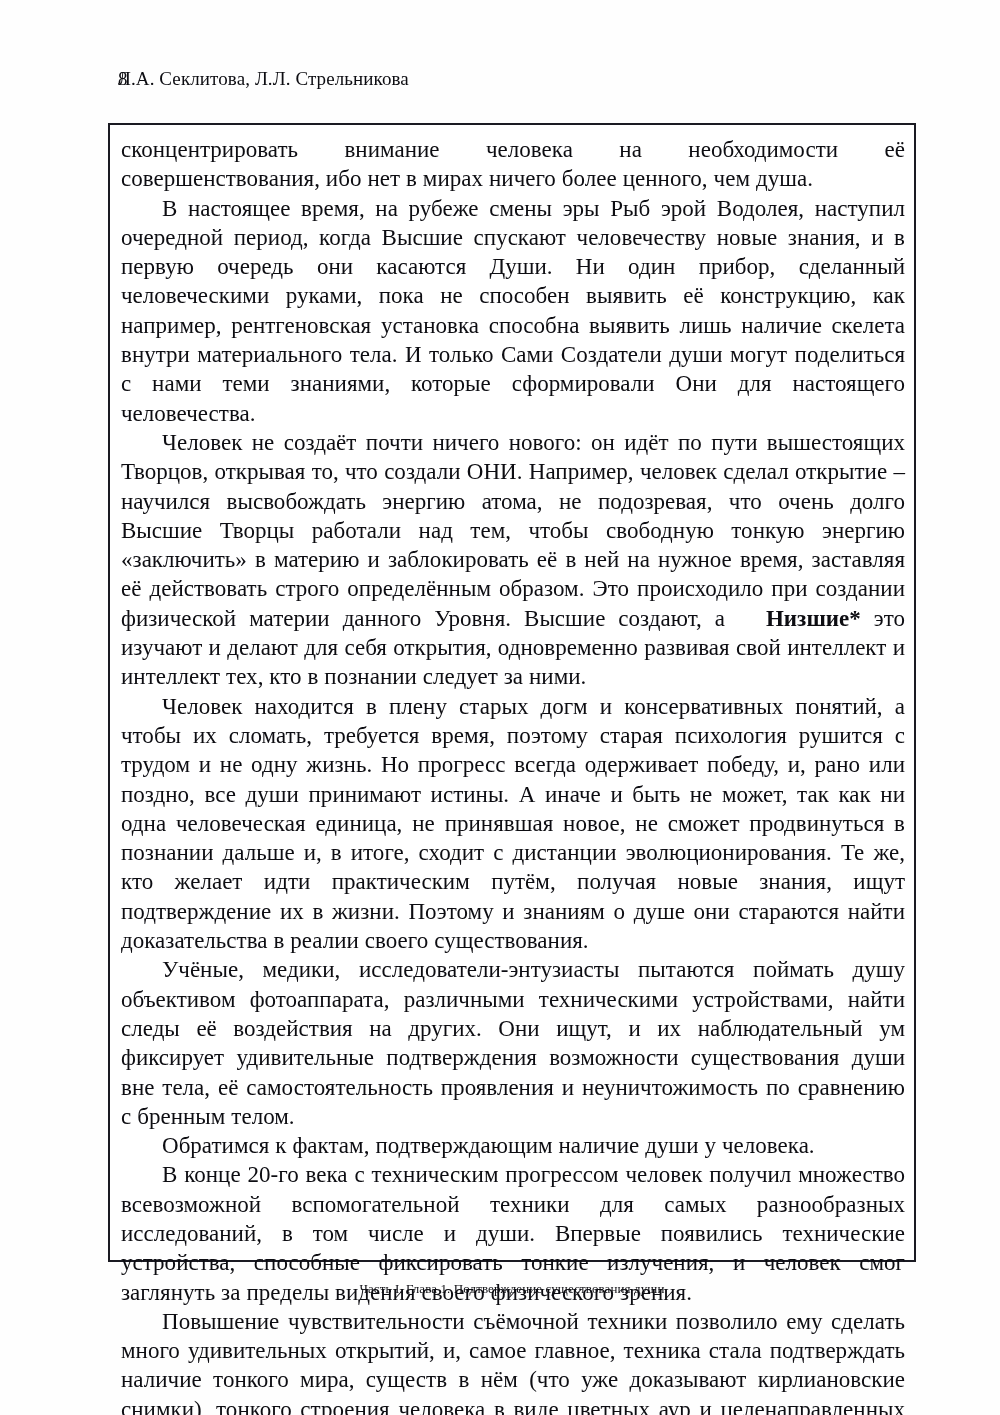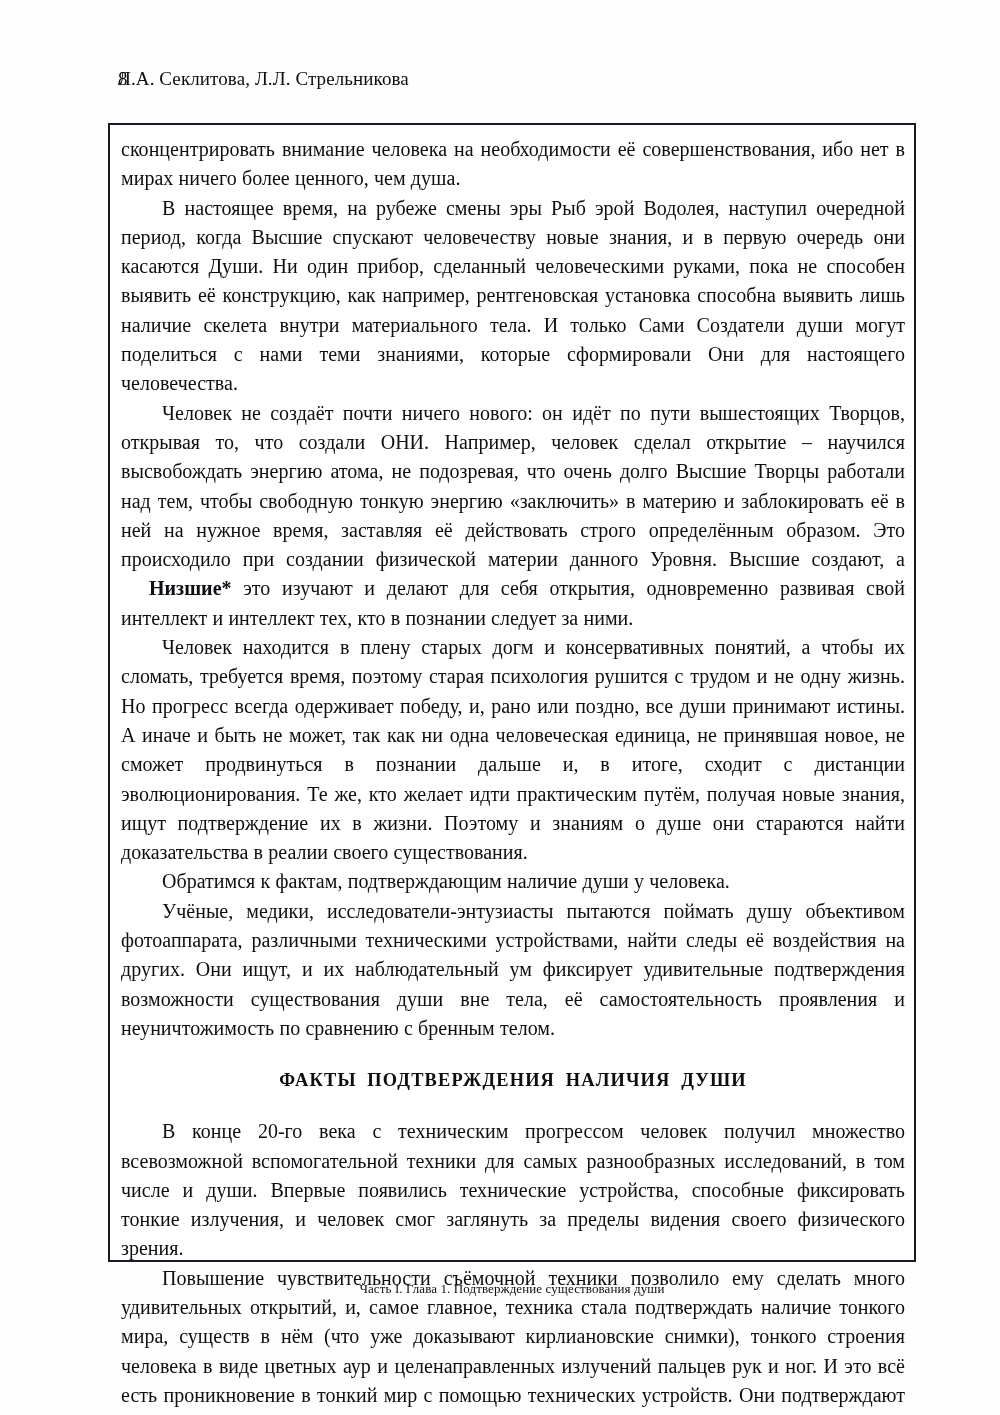--- a/index.html
+++ b/index.html
@@ -67,21 +67,21 @@
   .text-inner {
     position: absolute;
     left: 11px;
     top: 10px;
     width: 784px;
     box-sizing: border-box;
   }
 
   p.para {
     margin: 0;
-    font-size: 20px;
+    font-size: 23px;
     line-height: 29.3px;
     text-align: justify;
     text-align-last: left;
     letter-spacing: 0.02px;
     word-spacing: 0.2px;
     hyphens: manual;
   }
   p.para.indent {
     text-indent: 41px;
   }
@@ -132,25 +132,24 @@
 
       <p class="para">сконцентрировать внимание человека на необходимости её совершенствования, ибо нет в мирах ничего более ценного, чем душа.</p>
 
       <p class="para indent">В настоящее время, на рубеже смены эры Рыб эрой Водолея, наступил очередной период, когда Высшие спускают человечеству новые знания, и в первую очередь они касаются Души. Ни один прибор, сделанный человеческими руками, пока не способен выявить её конструкцию, как например, рентгеновская установка способна выявить лишь наличие скелета внутри материального тела. И только Сами Создатели души могут поделиться с нами теми знаниями, которые сформировали Они для настоящего человечества.</p>
 
       <p class="para indent"><span>Человек не создаёт почти ничего нового: он идёт по пути вышестоящих Творцов, открывая то, что создали ОНИ. Например, человек сделал открытие – научился высвобождать энергию атома, не подозревая, что очень долго Высшие Творцы работали над тем, чтобы свободную тонкую энергию «заключить» в материю и заблокировать её в ней на нужное время, заставляя её действовать строго определённым образом. Это происходило при создании физической материи данного Уровня. Высшие создают, а </span><b class="bold-term">Низшие*</b><span> это изучают и делают для себя открытия, одновременно развивая свой интеллект и интеллект тех, кто в познании следует за ними.</span></p>
 
 
       <p class="para indent">Человек находится в плену старых догм и консервативных понятий, а чтобы их сломать, требуется время, поэтому старая психология рушится с трудом и не одну жизнь. Но прогресс всегда одерживает победу, и, рано или поздно, все души принимают истины. А иначе и быть не может, так как ни одна человеческая единица, не принявшая новое, не сможет продвинуться в познании дальше и, в итоге, сходит с дистанции эволюционирования. Те же, кто желает идти практическим путём, получая новые знания, ищут подтверждение их в жизни. Поэтому и знаниям о душе они стараются найти доказательства в реалии своего существования.</p>
 
+      <p class="para indent">Учёные, медики, исследователи-энтузиасты пытаются поймать душу объективом фотоаппарата, различными техническими устройствами, найти следы её воздействия на других. Они ищут, и их наблюдательный ум фиксирует удивительные подтверждения возможности существования души вне тела, её самостоятельность проявления и неуничтожимость по сравнению с бренным телом.</p>
+
       <p class="para indent">Обратимся к фактам, подтверждающим наличие души у человека.</p>
 
-      <p class="para indent">Учёные, медики, исследователи-энтузиасты пытаются поймать душу объективом фотоаппарата, различными техническими устройствами, найти следы её воздействия на других. Они ищут, и их наблюдательный ум фиксирует удивительные подтверждения возможности существования души вне тела, её самостоятельность проявления и неуничтожимость по сравнению с бренным телом.</p>
-
-      <h2 class="section-head">ФАКТЫ ПОДТВЕРЖДЕНИЯ НАЛИЧИЯ ДУШИ</h2>
 
       <p class="para indent">В конце 20-го века с техническим прогрессом человек получил множество всевозможной вспомогательной техники для самых разнообразных исследований, в том числе и души. Впервые появились технические устройства, способные фиксировать тонкие излучения, и человек смог заглянуть за пределы видения своего физического зрения.</p>
 
       <p class="para indent">Повышение чувствительности съёмочной техники позволило ему сделать много удивительных открытий, и, самое главное, техника стала подтверждать наличие тонкого мира, существ в нём (что уже доказывают кирлиановские снимки), тонкого строения человека в виде цветных аур и целенаправленных излучений пальцев рук и ног. И это всё есть проникновение в тонкий мир с помощью технических устройств. Они подтверждают то, о чём рассказывают нам Высшие Учителя.</p>
 
     </div>
   </div>
 
   <div class="page-footer">Часть I. Глава 1. Подтверждение существования души</div>
 

